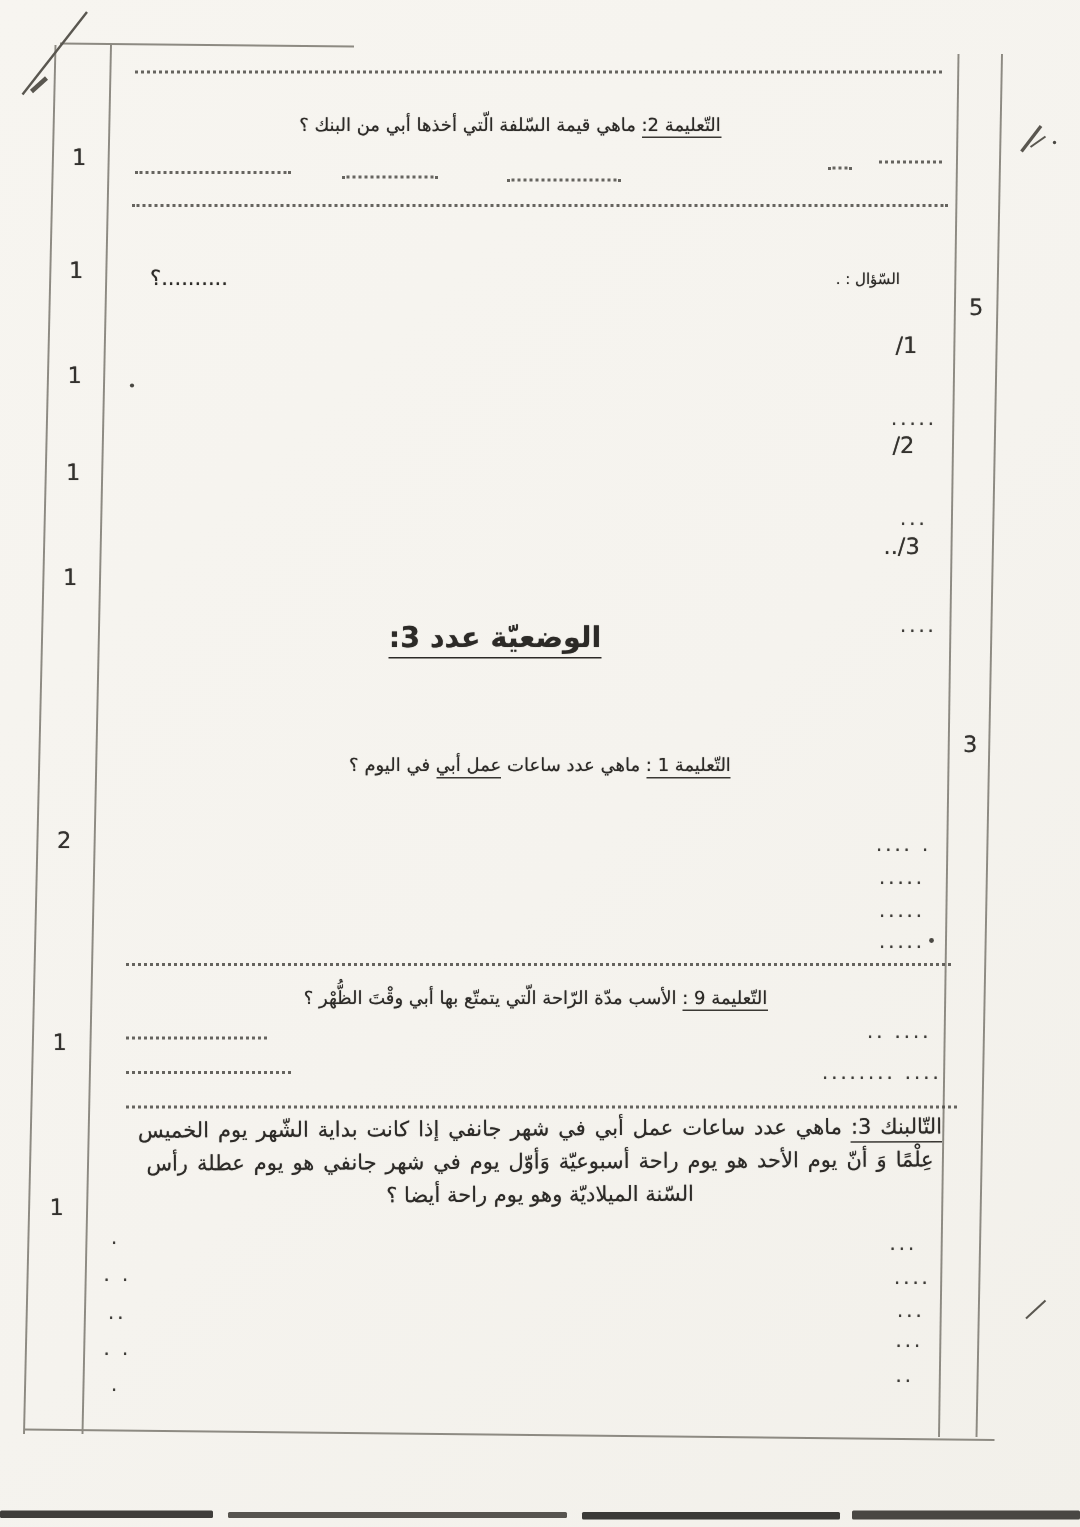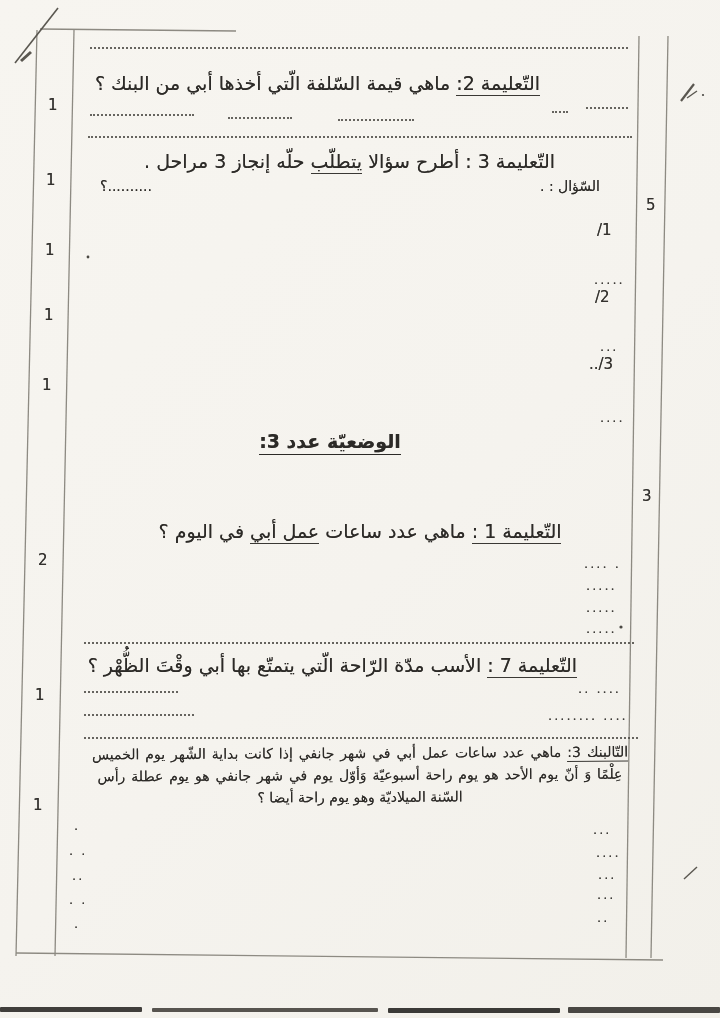--- a/index.html
+++ b/index.html
@@ -4,21 +4,21 @@
 <style>
   html,body{margin:0;padding:0;}
   body{width:720px;height:1018px;overflow:hidden;background:#e9e7e2;}
   #page{
     position:relative;width:720px;height:1018px;
     background:linear-gradient(135deg,#f7f5f0 0%,#f5f3ee 55%,#f2f0ea 100%);
     font-family:"DejaVu Sans","Liberation Sans",sans-serif;
     color:#2c2a27;
   }
   .abs{position:absolute;}
-  .line{position:absolute;font-size:19px;line-height:19px;white-space:nowrap;
+  .line{position:absolute;font-size:12px;line-height:19px;white-space:nowrap;
         text-shadow:0 0 .6px rgba(45,42,38,.65);}
   .rtl{direction:rtl;unicode-bidi:isolate;}
   .center{text-align:center;}
   .u{border-bottom:1.3px solid #3a3834;padding-bottom:1px;}
   .rule{position:absolute;height:0;border-top:2px dotted #4d4b46;opacity:.85;}
   .dots{position:absolute;font-size:13px;letter-spacing:2px;color:#3d3b37;
         white-space:nowrap;text-shadow:0 0 .5px rgba(45,42,38,.6);}
   .marknum{position:absolute;font-size:15px;color:#33312e;
            text-shadow:0 0 .5px rgba(40,38,35,.7);}
   .step{position:absolute;font-size:15px;color:#34322e;direction:ltr;
@@ -81,57 +81,51 @@
   </div>
 
   <div class="rule" style="left:90px;top:114px;width:104px"></div>
   <div class="rule" style="left:228px;top:117px;width:64px"></div>
   <div class="rule" style="left:338px;top:119px;width:76px"></div>
   <div class="rule" style="left:552px;top:111px;width:16px"></div>
   <div class="rule" style="left:586px;top:107px;width:42px"></div>
 
   <div class="rule" style="left:88px;top:136px;width:544px"></div>
 
-  <div class="line rtl center" style="left:155px;top:152px;width:400px">
-    <span>التّعليمة 3 :</span>
-    <span>أطرح سؤالا</span>
-    <span class="u">يتطلّب</span>
-    <span>حلّه إنجاز 3 مراحل .</span>
-  </div>
 
-  <div class="line rtl" style="left:515px;top:177px;width:85px;font-size:14px">السّؤال : .</div>
+  <div class="line rtl" style="left:515px;top:177px;width:85px;font-size:10px">السّؤال : .</div>
   <div class="line" style="left:100px;top:177px;font-size:14px">؟..........</div>
 
   <span class="step" style="left:597px;top:221px">/1</span>
   <span class="dots" style="left:594px;top:272px">.....</span>
   <span class="step" style="left:595px;top:288px">/2</span>
   <span class="dots" style="left:600px;top:339px">...</span>
   <span class="step" style="left:589px;top:355px">../3</span>
   <span class="dots" style="left:600px;top:410px">....</span>
 
-  <div class="line rtl center" id="title-wrap" style="left:230px;top:432px;width:200px">
+  <div class="line rtl center" id="title-wrap" style="left:230px;top:416px;width:200px">
     <span class="u">الوضعيّة عدد 3:</span>
   </div>
 
-  <div class="line rtl center" style="left:80px;top:522px;width:560px">
+  <div class="line rtl center" style="left:80px;top:501px;width:560px">
     <span class="u">التّعليمة 1 :</span>
     <span>ماهي عدد ساعات</span>
     <span class="u">عمل أبي</span>
     <span>في اليوم ؟</span>
   </div>
 
   <span class="dots" style="left:584px;top:556px">.... .</span>
   <span class="dots" style="left:586px;top:578px">.....</span>
   <span class="dots" style="left:586px;top:600px">.....</span>
   <span class="dots" style="left:586px;top:621px">.....</span>
 
   <div class="rule" style="left:84px;top:642px;width:550px"></div>
 
   <div class="line rtl center" style="left:137px;top:656px;width:440px">
-    <span class="u">التّعليمة 7 :</span>
+    <span class="u">التّعليمة 9 :</span>
     <span>الأسب مدّة الرّاحة الّتي يتمتّع بها أبي وقْتَ الظُّهْر ؟</span>
   </div>
 
   <div class="rule" style="left:84px;top:691px;width:94px"></div>
   <span class="dots" style="left:578px;top:681px">.. ....</span>
   <div class="rule" style="left:84px;top:714px;width:110px"></div>
   <span class="dots" style="left:548px;top:708px">........ ....</span>
 
   <div class="rule" style="left:84px;top:737px;width:554px"></div>
 

